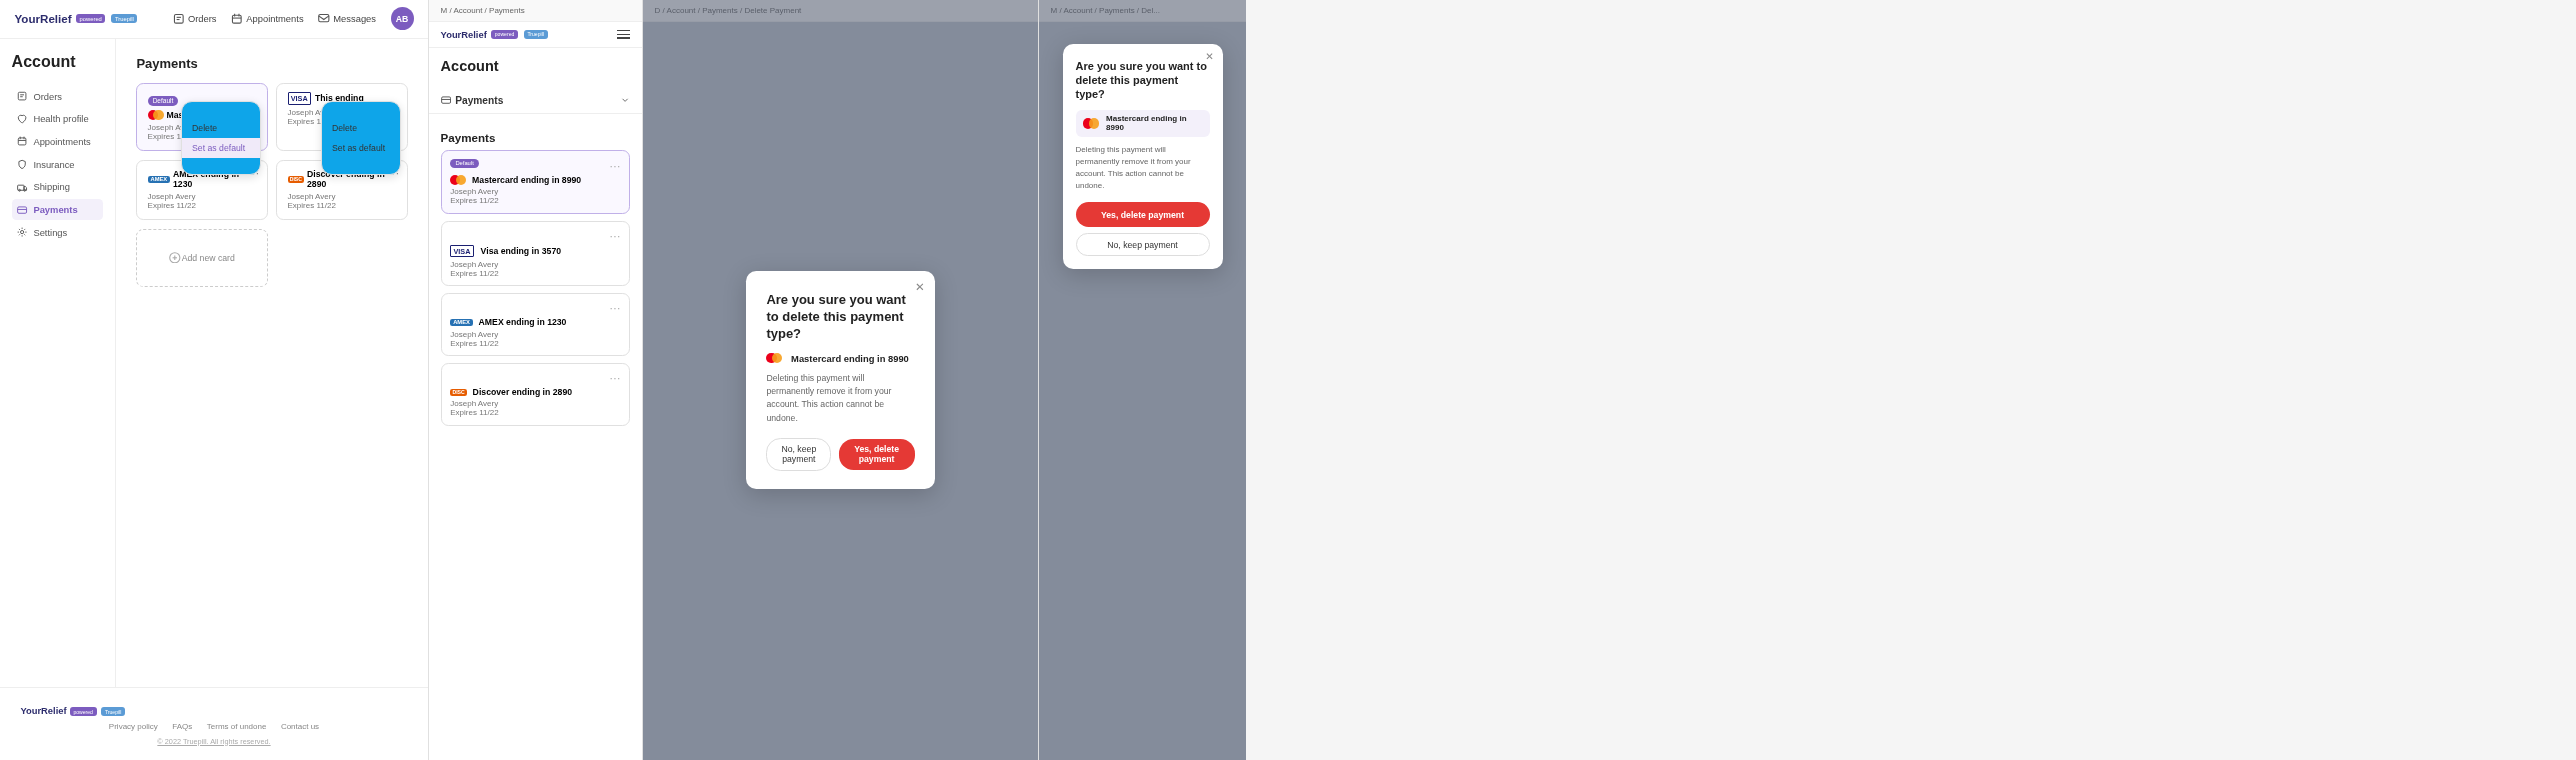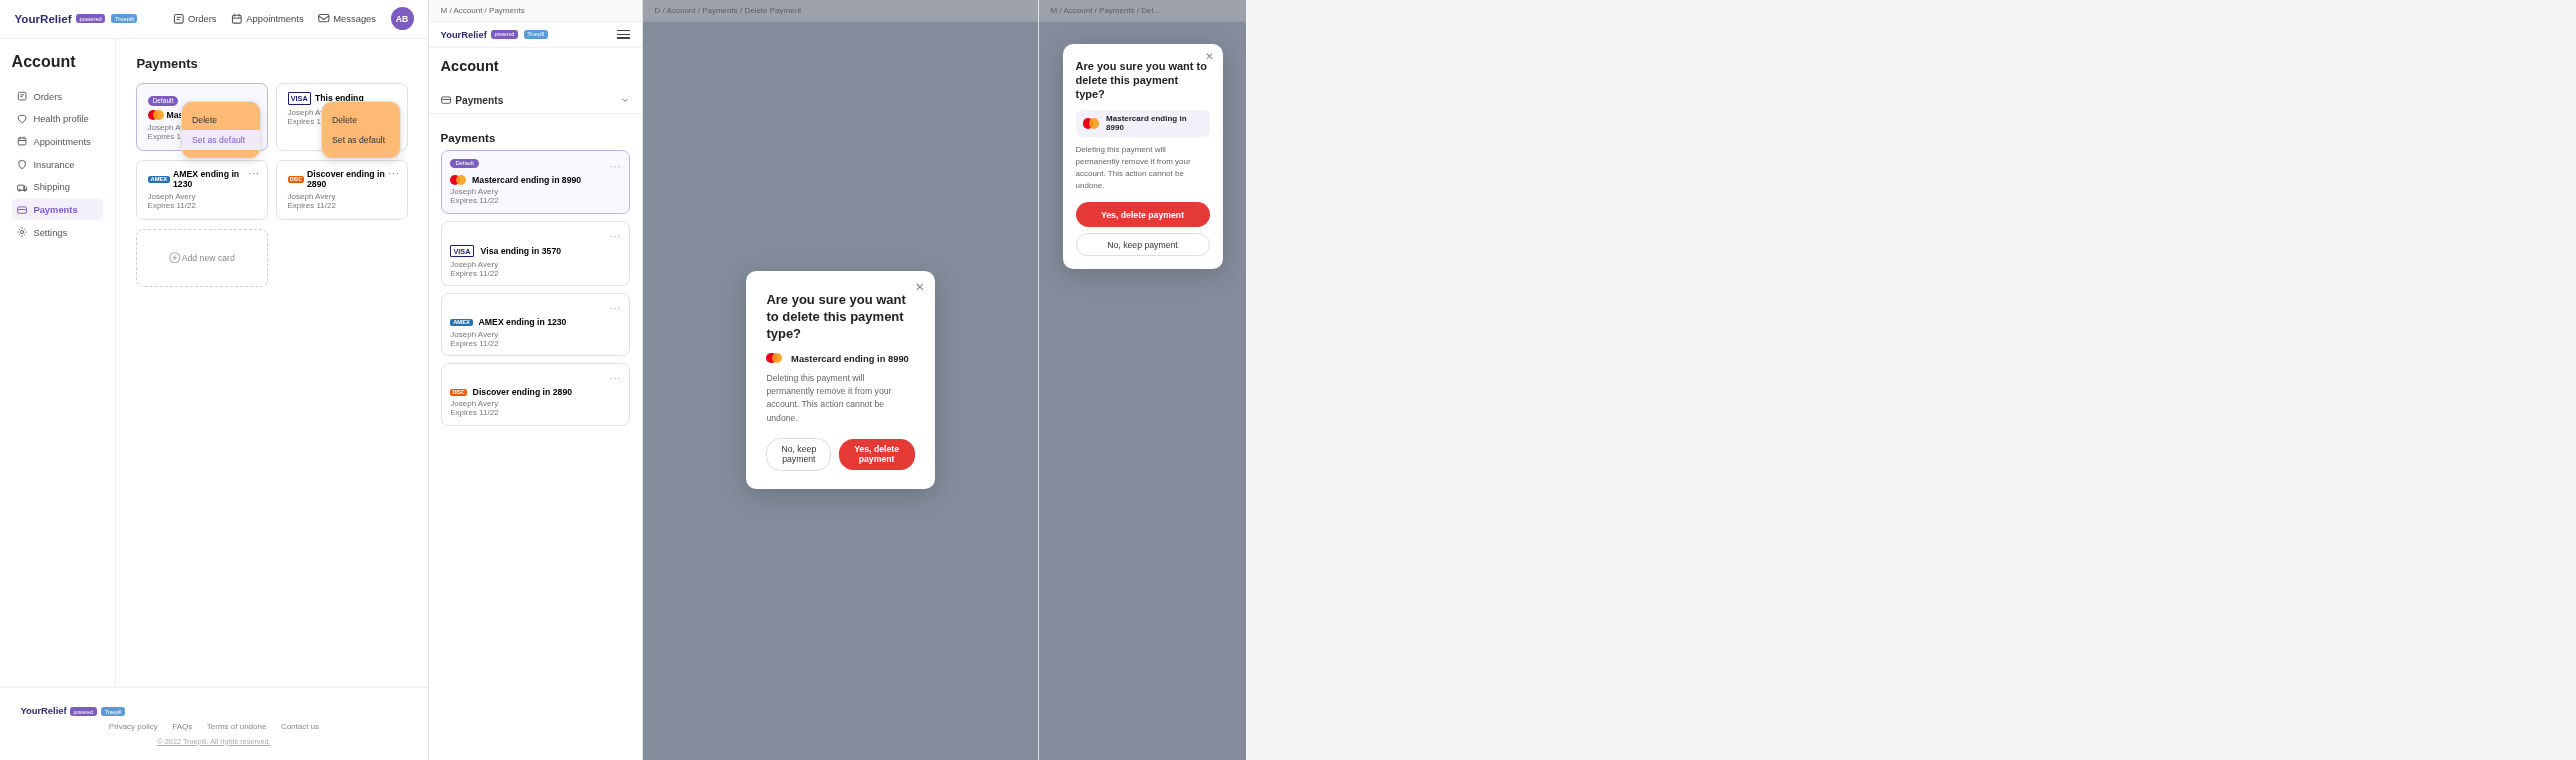--- a/index.html
+++ b/index.html
@@ -48,21 +48,21 @@
     .card-icon-mc { width: 16px; height: 10.2px; position: relative; display: inline-block; margin-right: 2.9px; vertical-align: middle; }
     .card-icon-mc .circle1 { width: 10.2px; height: 10.2px; border-radius: 50%; background: #eb001b; position: absolute; left: 0; }
     .card-icon-mc .circle2 { width: 10.2px; height: 10.2px; border-radius: 50%; background: #f79e1b; position: absolute; right: 0; opacity: 0.9; }
     .card-icon-visa { color: #1a1f71; font-size: 7.3px; font-weight: 900; border: 0.7px solid #1a1f71; border-radius: 1px; padding: 0.7px 2.2px; display: inline-block; margin-right: 4px; vertical-align: middle; }
     .card-icon-amex { background: #2671b3; color: #fff; font-size: 5.8px; font-weight: 700; border-radius: 2.2px; padding: 0.7px 2.9px; display: inline-block; margin-right: 2.9px; vertical-align: middle; }
     .card-icon-discover { background: #e65c00; color: #fff; font-size: 5.1px; font-weight: 700; border-radius: 2.2px; padding: 0.7px 2.2px; display: inline-block; margin-right: 2.9px; vertical-align: middle; }
 
     .add-card { border: 1.1px dashed #ccc; border-radius: 7.3px; padding: 8.7px 10.2px; display: flex; align-items: center; justify-content: center; gap: 1px; font-size: 8.7px; color: #888; cursor: pointer; height: 58px; }
 
     
-    .dropdown-menu { position: absolute; top: 17.4px; right: 5.8px; background: #fdba74; border: 0.7px solid #e0e0e0; border-radius: 11px; box-shadow: 0 2.9px 8.7px rgba(0,0,0,0.12); padding: 8px 0; z-index: 10; min-width: 80px; }
+    .dropdown-menu { position: absolute; top: 17.4px; right: 5.8px; background: #0ea5e9; border: 0.7px solid #e0e0e0; border-radius: 11px; box-shadow: 0 2.9px 8.7px rgba(0,0,0,0.12); padding: 16px 0; z-index: 10; min-width: 80px; }
     .dropdown-item { padding: 5.1px 10.2px; font-size: 8.7px; color: #333; cursor: pointer; white-space: nowrap; }
     .dropdown-item.active-hover { background: #f0eaf9; color: #7c5cbf; }
 
     
     .desktop-footer { padding: 14.5px 20.4px; border-top: 0.7px solid #eee; margin-top: auto; }
     .footer-links { display: flex; gap: 14.5px; justify-content: center; font-size: 8px; color: #888; margin-bottom: 5.8px; }
     .footer-copy { text-align: center; font-size: 7.3px; color: #aaa; text-decoration: underline; }
     .mobile-section-header { display: flex; align-items: center; justify-content: space-between; padding: 7.3px 11.6px; border-bottom: 0.7px solid #eee; }
     .mobile-section-title { font-size: 10.2px; font-weight: 600; color: #333; display: flex; align-items: center; gap: 4.4px; }
     .mobile-payments-title { font-size: 11.6px; font-weight: 700; color: #222; padding: 11.6px 11.6px 5.8px; }

